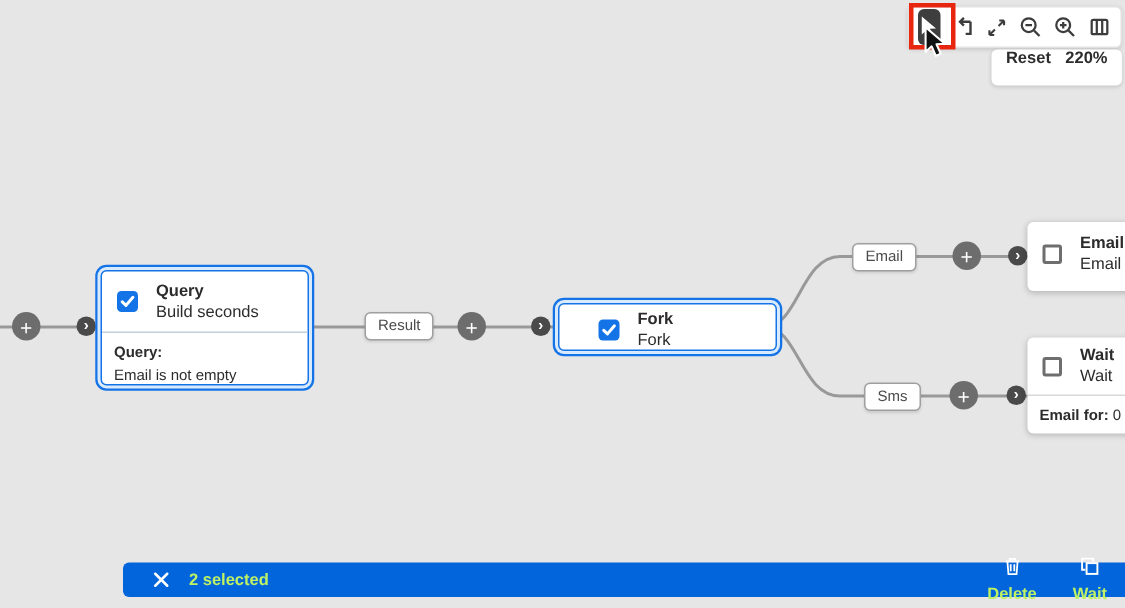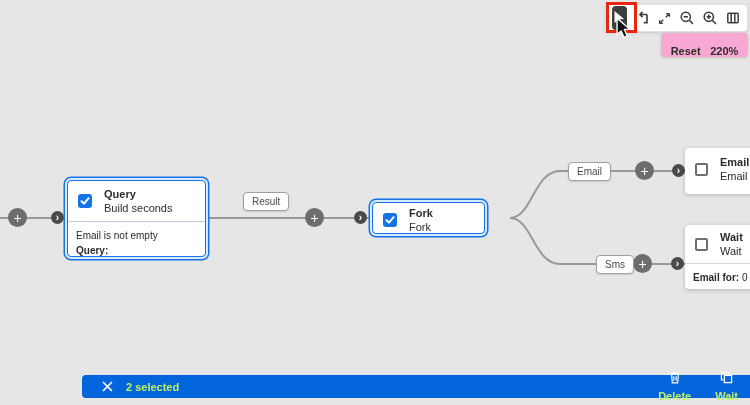--- a/index.html
+++ b/index.html
@@ -42,22 +42,22 @@
   .toolbar { position:absolute; left:605px; top:4px; width:143px; height:28px; background:#fff;
     border:1px solid #e2e2e2; border-radius:4px; box-shadow:0 1px 3px rgba(0,0,0,.12);
     display:flex; align-items:center; gap:7px; padding:0 6px; z-index:5; }
   .tool-btn { width:18px; height:18px; display:flex; align-items:center; justify-content:center; cursor:pointer; }
   .tool-btn svg { stroke:#3c3c3c; }
   .tool-btn.selected { width:24px; height:24px; background:#3e3e3e; border-radius:4px; }
   .annotation-box { position:absolute; left:606px; top:2px; width:31px; height:31px;
     border:3px solid #e8250f; z-index:7; pointer-events:none; }
   .mouse-cursor { position:absolute; left:615px; top:17px; z-index:8; pointer-events:none; }
 
-  .zoom-box { position:absolute; left:661px; top:33px; width:87px; height:24px; background:#f9a8d4;
-    border-radius:4px; box-shadow:0 1px 3px rgba(0,0,0,.15); display:flex; align-items:flex-end;
+  .zoom-box { position:absolute; left:661px; top:33px; width:87px; height:24px; background:#ffffff;
+    border-radius:4px; box-shadow:0 1px 3px rgba(0,0,0,.15); display:flex; align-items:flex-start;
     justify-content:space-evenly; z-index:5; }
   .zoom-box .txt-btn { font-size:11px; font-weight:700; color:#2c2c2c; cursor:pointer; }
 
   
   .action-bar { position:absolute; left:82px; top:375px; width:672px; height:23px; background:#0265dc;
     border-radius:4px; display:flex; align-items:center; justify-content:space-between; z-index:6;
     color:#bef264; }
   .ab-left { display:flex; align-items:center; gap:13px; padding-left:20px; }
   .ab-right { display:flex; align-items:center; gap:24px; padding-right:16px; }
   .ab-count { font-size:11px; font-weight:700; }
@@ -95,43 +95,43 @@
   <div class="chev-badge" style="left:354px; top:211px;">
       <span>›</span>
     </div>
   <div class="chev-badge" style="left:672px; top:164px;">
       <span>›</span>
     </div>
   <div class="chev-badge" style="left:671px; top:257px;">
       <span>›</span>
     </div>
 
-  <div class="pill" style="left:243px; top:192px;">Result</div>
+  <div class="pill" style="left:243px; top:208px;">Result</div>
   <div class="pill" style="left:568px; top:162px;">Email</div>
-  <div class="pill" style="left:596px; top:255px;">Sms</div>
+  <div class="pill" style="left:576px; top:255px;">Sms</div>
 
   <div class="node selected" style="left:67px; top:180px; width:139px; height:77px;">
     <div class="node-head">
       <div class="cbx checked">
         <svg width="10" height="10" viewBox="0 0 10 10">
             <polyline points="1.5,5.2 4,7.6 8.6,2.2" fill="none" stroke="#fff" stroke-width="2" stroke-linecap="round" stroke-linejoin="round"></polyline>
           </svg>
       </div>
       <div class="node-titles">
         <div class="node-title">Query</div>
         <div class="node-sub">Build seconds</div>
       </div>
     </div>
     <div class="node-body">
+      <div><span class="detail-label">Query:</span></div>
       <div><span>Email is not empty</span></div>
-      <div><span class="detail-label">Query:</span></div>
-    </div>
-  </div>
-
-  <div class="node selected" style="left:372px; top:202px; width:113px; height:32px;">
+    </div>
+  </div>
+
+  <div class="node selected" style="left:372px; top:202px; width:146px; height:32px;padding-left:16px;">
     <div class="node-head" style="padding:4px 10px;">
       <div class="cbx checked">
         <svg width="10" height="10" viewBox="0 0 10 10">
             <polyline points="1.5,5.2 4,7.6 8.6,2.2" fill="none" stroke="#fff" stroke-width="2" stroke-linecap="round" stroke-linejoin="round"></polyline>
           </svg>
       </div>
       <div class="node-titles">
         <div class="node-title">Fork</div>
         <div class="node-sub">Fork</div>
       </div>

